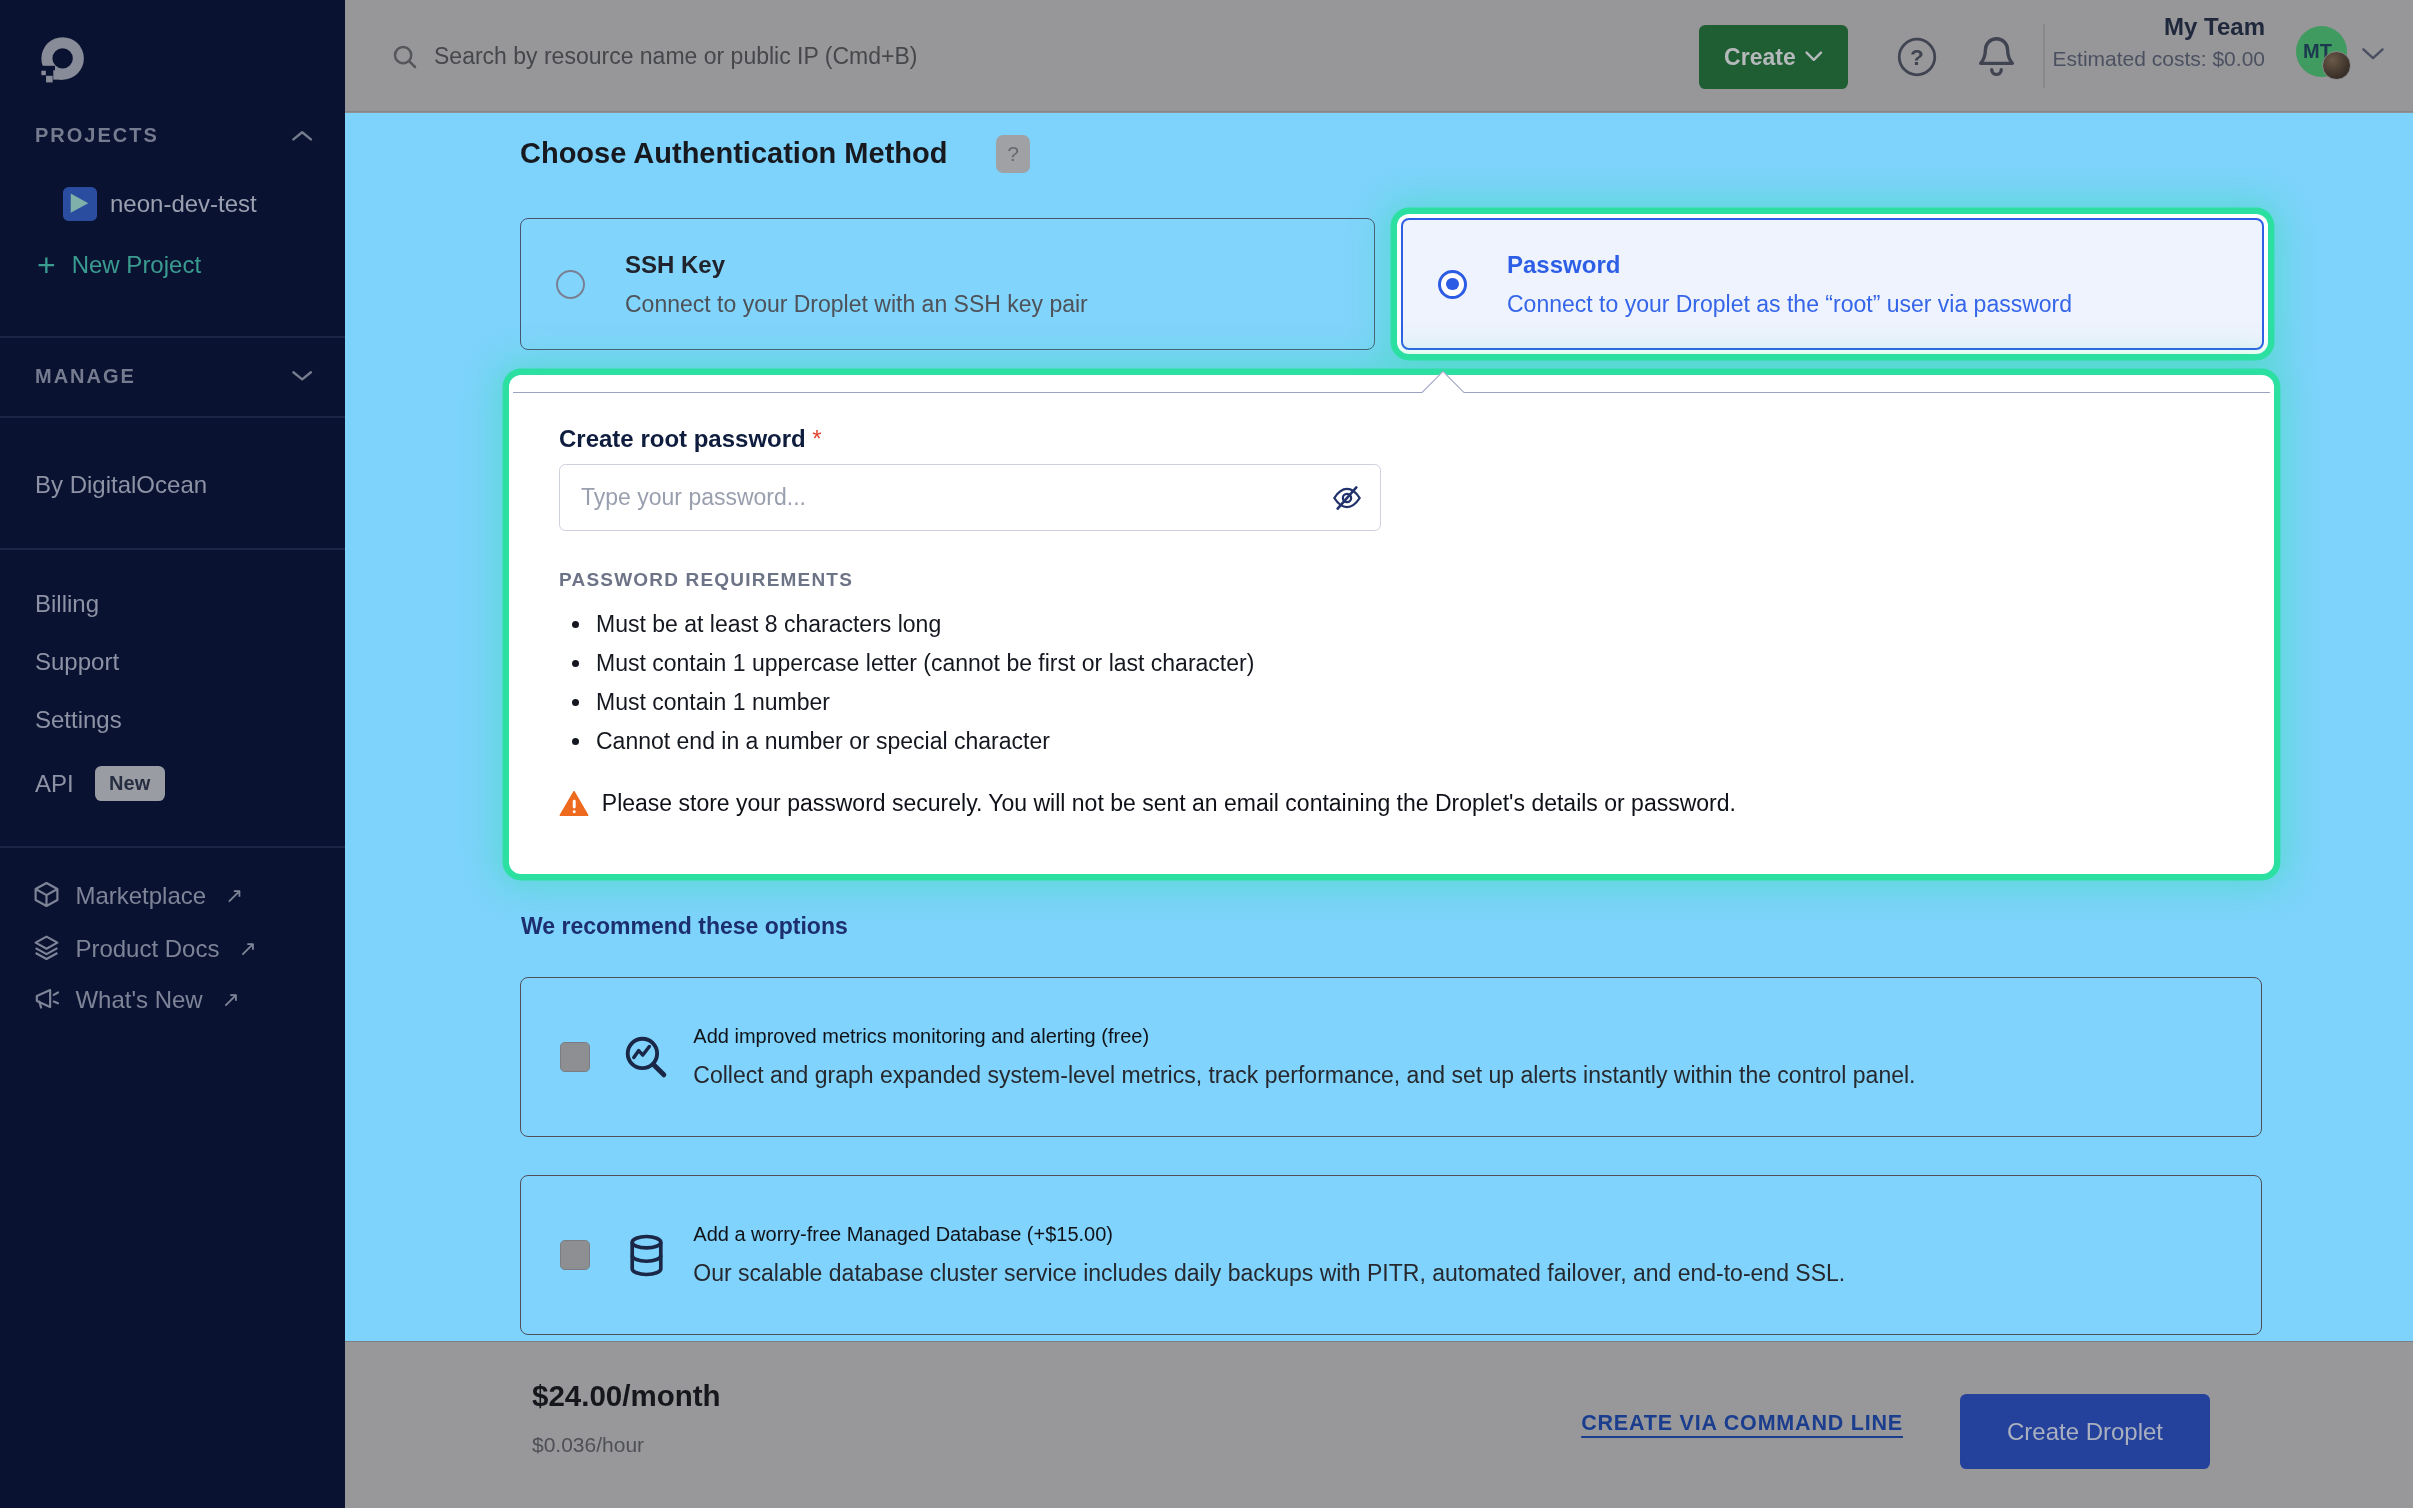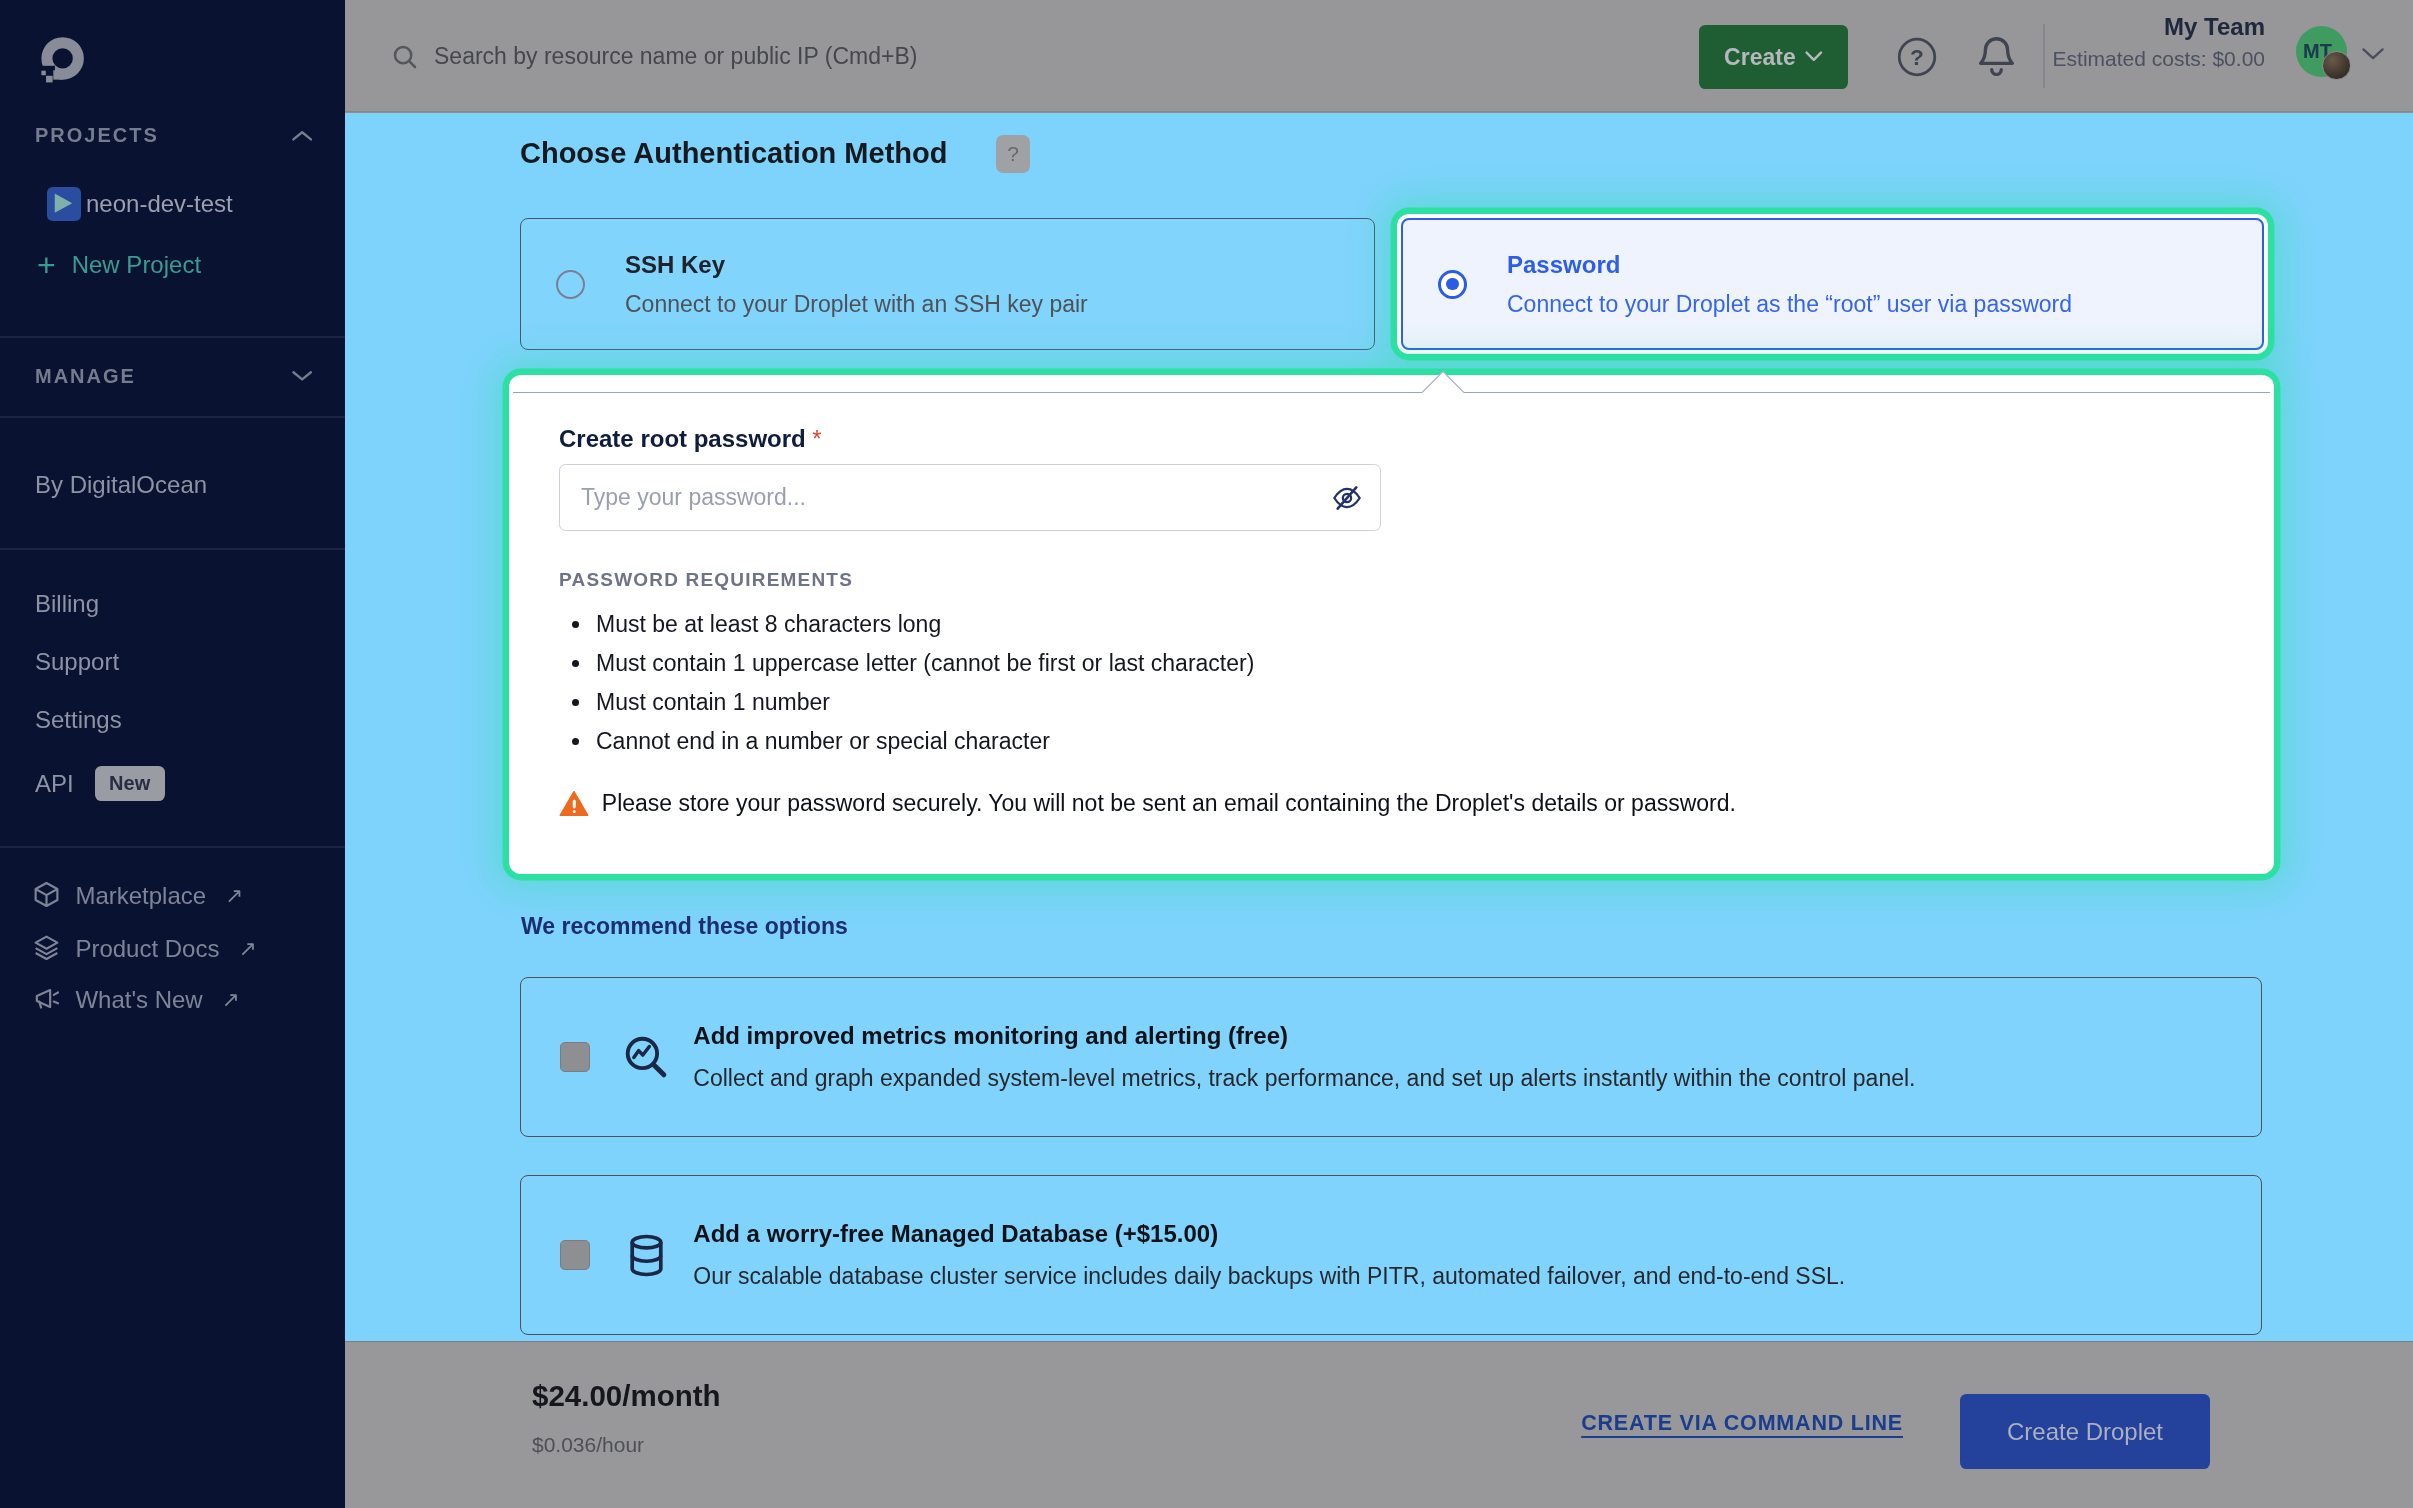--- a/index.html
+++ b/index.html
@@ -75,21 +75,21 @@
   .pw-warning { margin-top: 37px; display: flex; align-items: center; gap: 12.8px; }
   .pw-warning .wtxt { font-size: 23px; color: #0e1117; }
 
   .recommend-heading { left: 176px; top: 800px; font-size: 23px; font-weight: 700; color: #1d2e6f; }
   .opt-card { left: 175px; width: 1742px; height: 160px; border: 1.6px solid #4f5058; border-radius: 8px; display: flex; align-items: center; padding-left: 39px; background: rgba(255,255,255,0.02); }
   .opt-card.card1 { top: 864px; }
   .opt-card.card2 { top: 1062px; }
   .checkbox { width: 30px; height: 30px; border: 1.6px solid #7b7c81; border-radius: 4.8px; background: #8e8f92; flex: 0 0 auto; cursor: pointer; }
   .opt-icon { margin-left: 32px; width: 49px; height: 49px; flex: 0 0 auto; }
   .opt-txt { margin-left: 22.3px; }
-  .opt-ttl { font-size: 24px; font-weight: 700; color: #101218; }
+  .opt-ttl { font-size: 20px; font-weight: 400; color: #101218; }
   .opt-desc { font-size: 23px; color: #26282e; margin-top: 14.4px; }
 
   
   .bottombar { position: absolute; left: 345px; top: 1341px; right: 0; bottom: 0; background: #98989b; border-top: 1.6px solid #7f7f83; z-index: 15; }
   .b-abs { position: absolute; }
   .price-month { left: 187px; top: 37px; font-size: 29.5px; font-weight: 700; color: #15171c; }
   .price-hour { left: 187px; top: 91px; font-size: 21px; color: #4e5056; }
   .cli-link { right: 510px; top: 69px; font-size: 21.5px; font-weight: 700; letter-spacing: 0.8px; color: #1a3d8d; text-decoration: underline; text-underline-offset: 6.4px; cursor: pointer; }
   .create-droplet-btn { left: 1615px; top: 43px; width: 250px; height: 75px; background: #24419c; border: none; border-radius: 6.4px; color: #aab0bf; font-size: 24px; cursor: pointer; font-family: "Liberation Sans", sans-serif; margin-top: 9px; }
 </style>
@@ -109,21 +109,21 @@
 
   <div class="sb-row" style="left:35px; top:121px; height:29px;">
     <span class="sb-header">PROJECTS</span>
   </div>
   <div class="sb-abs" style="left:291px; top:129px;">
     <svg width="22.3" height="13.6" viewBox="0 0 28 17">
         <path d="M3 13 L14 4 L25 13" fill="none" stroke="#767c8f" stroke-width="3" stroke-linecap="round" stroke-linejoin="round"></path>
       </svg>
   </div>
 
-  <div class="sb-row" style="left:19px; top:185px; height:37px; gap:5px;padding-left:28px;">
+  <div class="sb-row" style="left:35px; top:185px; height:37px; gap:13px;padding-left:28px;">
     <span class="project-icon">
       <svg width="21" height="22.3" viewBox="0 0 26 28">
           <path d="M2 2 L24 14 L2 26 Z" fill="#7fb0aa"></path>
         </svg>
     </span>
     <span class="sb-item" style="color:#9aa0b0;">neon-dev-test</span>
   </div>
 
   <div class="sb-row" style="left:37px; top:246px; height:37px; gap:16px;">
     <span class="teal plus-glyph">+</span>

